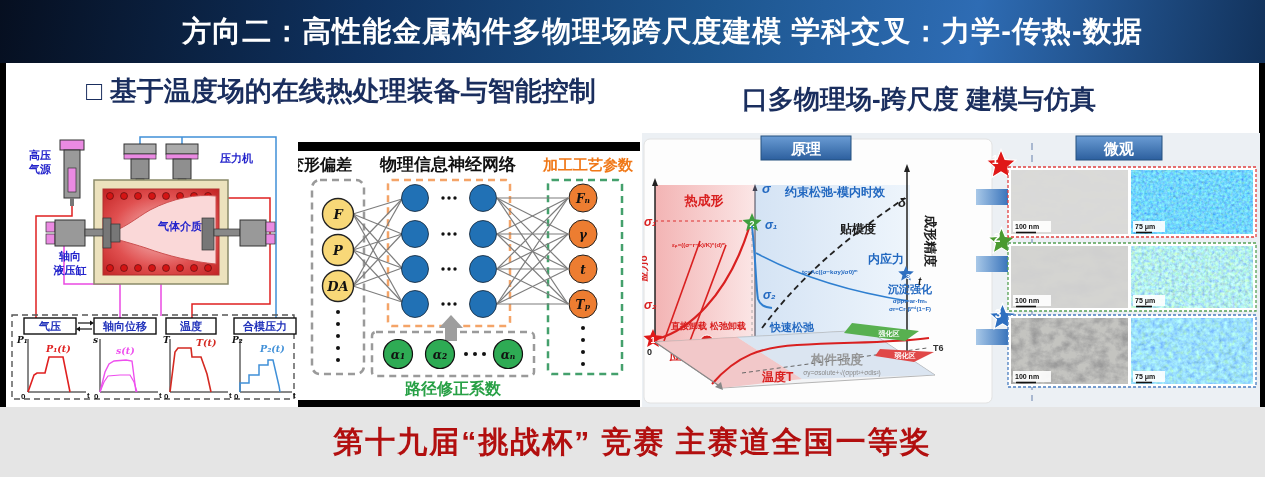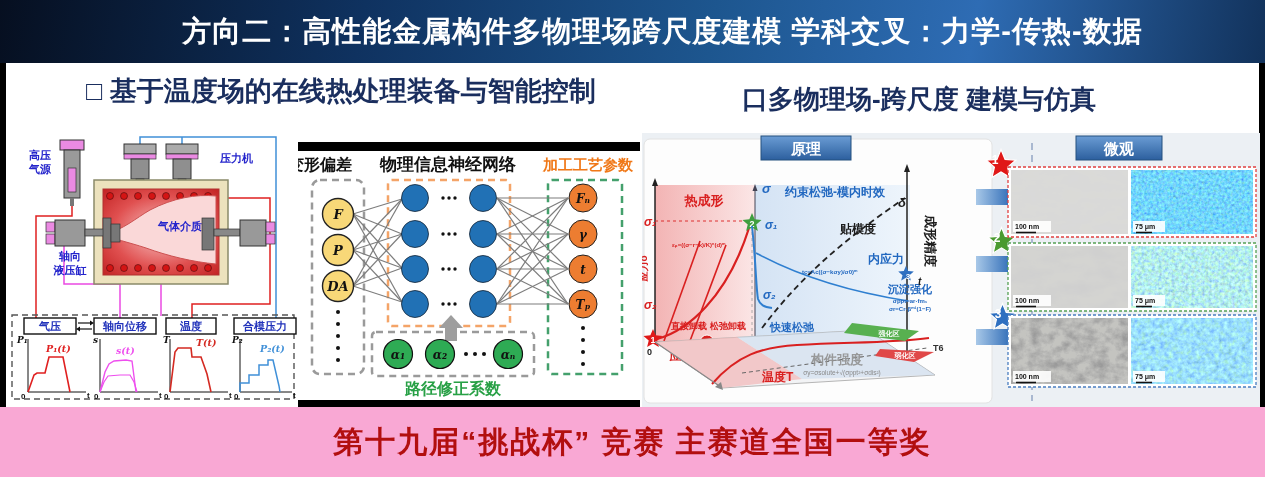--- a/index.html
+++ b/index.html
@@ -13,21 +13,21 @@
   
   #content{position:absolute;left:6px;top:63px;width:1253px;height:344px;background:#ffffff;}
   .hdr{position:absolute;font-weight:700;color:#1a2e5e;white-space:nowrap;}
   #hdr-left{left:40px;top:10px;font-size:27px;margin-left:40px;}
   #hdr-right{left:736px;top:19px;font-size:26px;}
   
   #equip{position:absolute;left:2px;top:71px;}
   #nn{position:absolute;left:292px;top:79px;}
   #rightpanel{position:absolute;left:636px;top:70px;}
   
-  #footerbar{position:absolute;left:0;top:407px;width:1265px;height:70px;background:#f9a8d4;
+  #footerbar{position:absolute;left:0;top:407px;width:1265px;height:70px;background:#e5e5e5;
              display:flex;align-items:center;justify-content:center;}
   #footerbar span{color:#b20f0f;font-size:30px;font-weight:700;letter-spacing:2px;}
   
   svg text{font-family:"Liberation Sans","DejaVu Sans",sans-serif;}
   .eqlab{fill:#2424cc;font-weight:700;font-size:11px;text-anchor:middle;}
   .ptitle{fill:#2233bb;font-weight:700;font-size:11px;text-anchor:middle;}
   .axlab{font-family:"DejaVu Serif","Liberation Serif",serif;font-style:italic;font-weight:700;font-size:9px;fill:#111;}
   .clab{font-family:"DejaVu Serif","Liberation Serif",serif;font-style:italic;font-weight:700;font-size:9.5px;}
   .zt{font-size:8px;fill:#111;font-weight:700;}
   .nnserif{font-family:"DejaVu Serif","Liberation Serif",serif;font-style:italic;font-weight:700;text-anchor:middle;fill:#111;}

